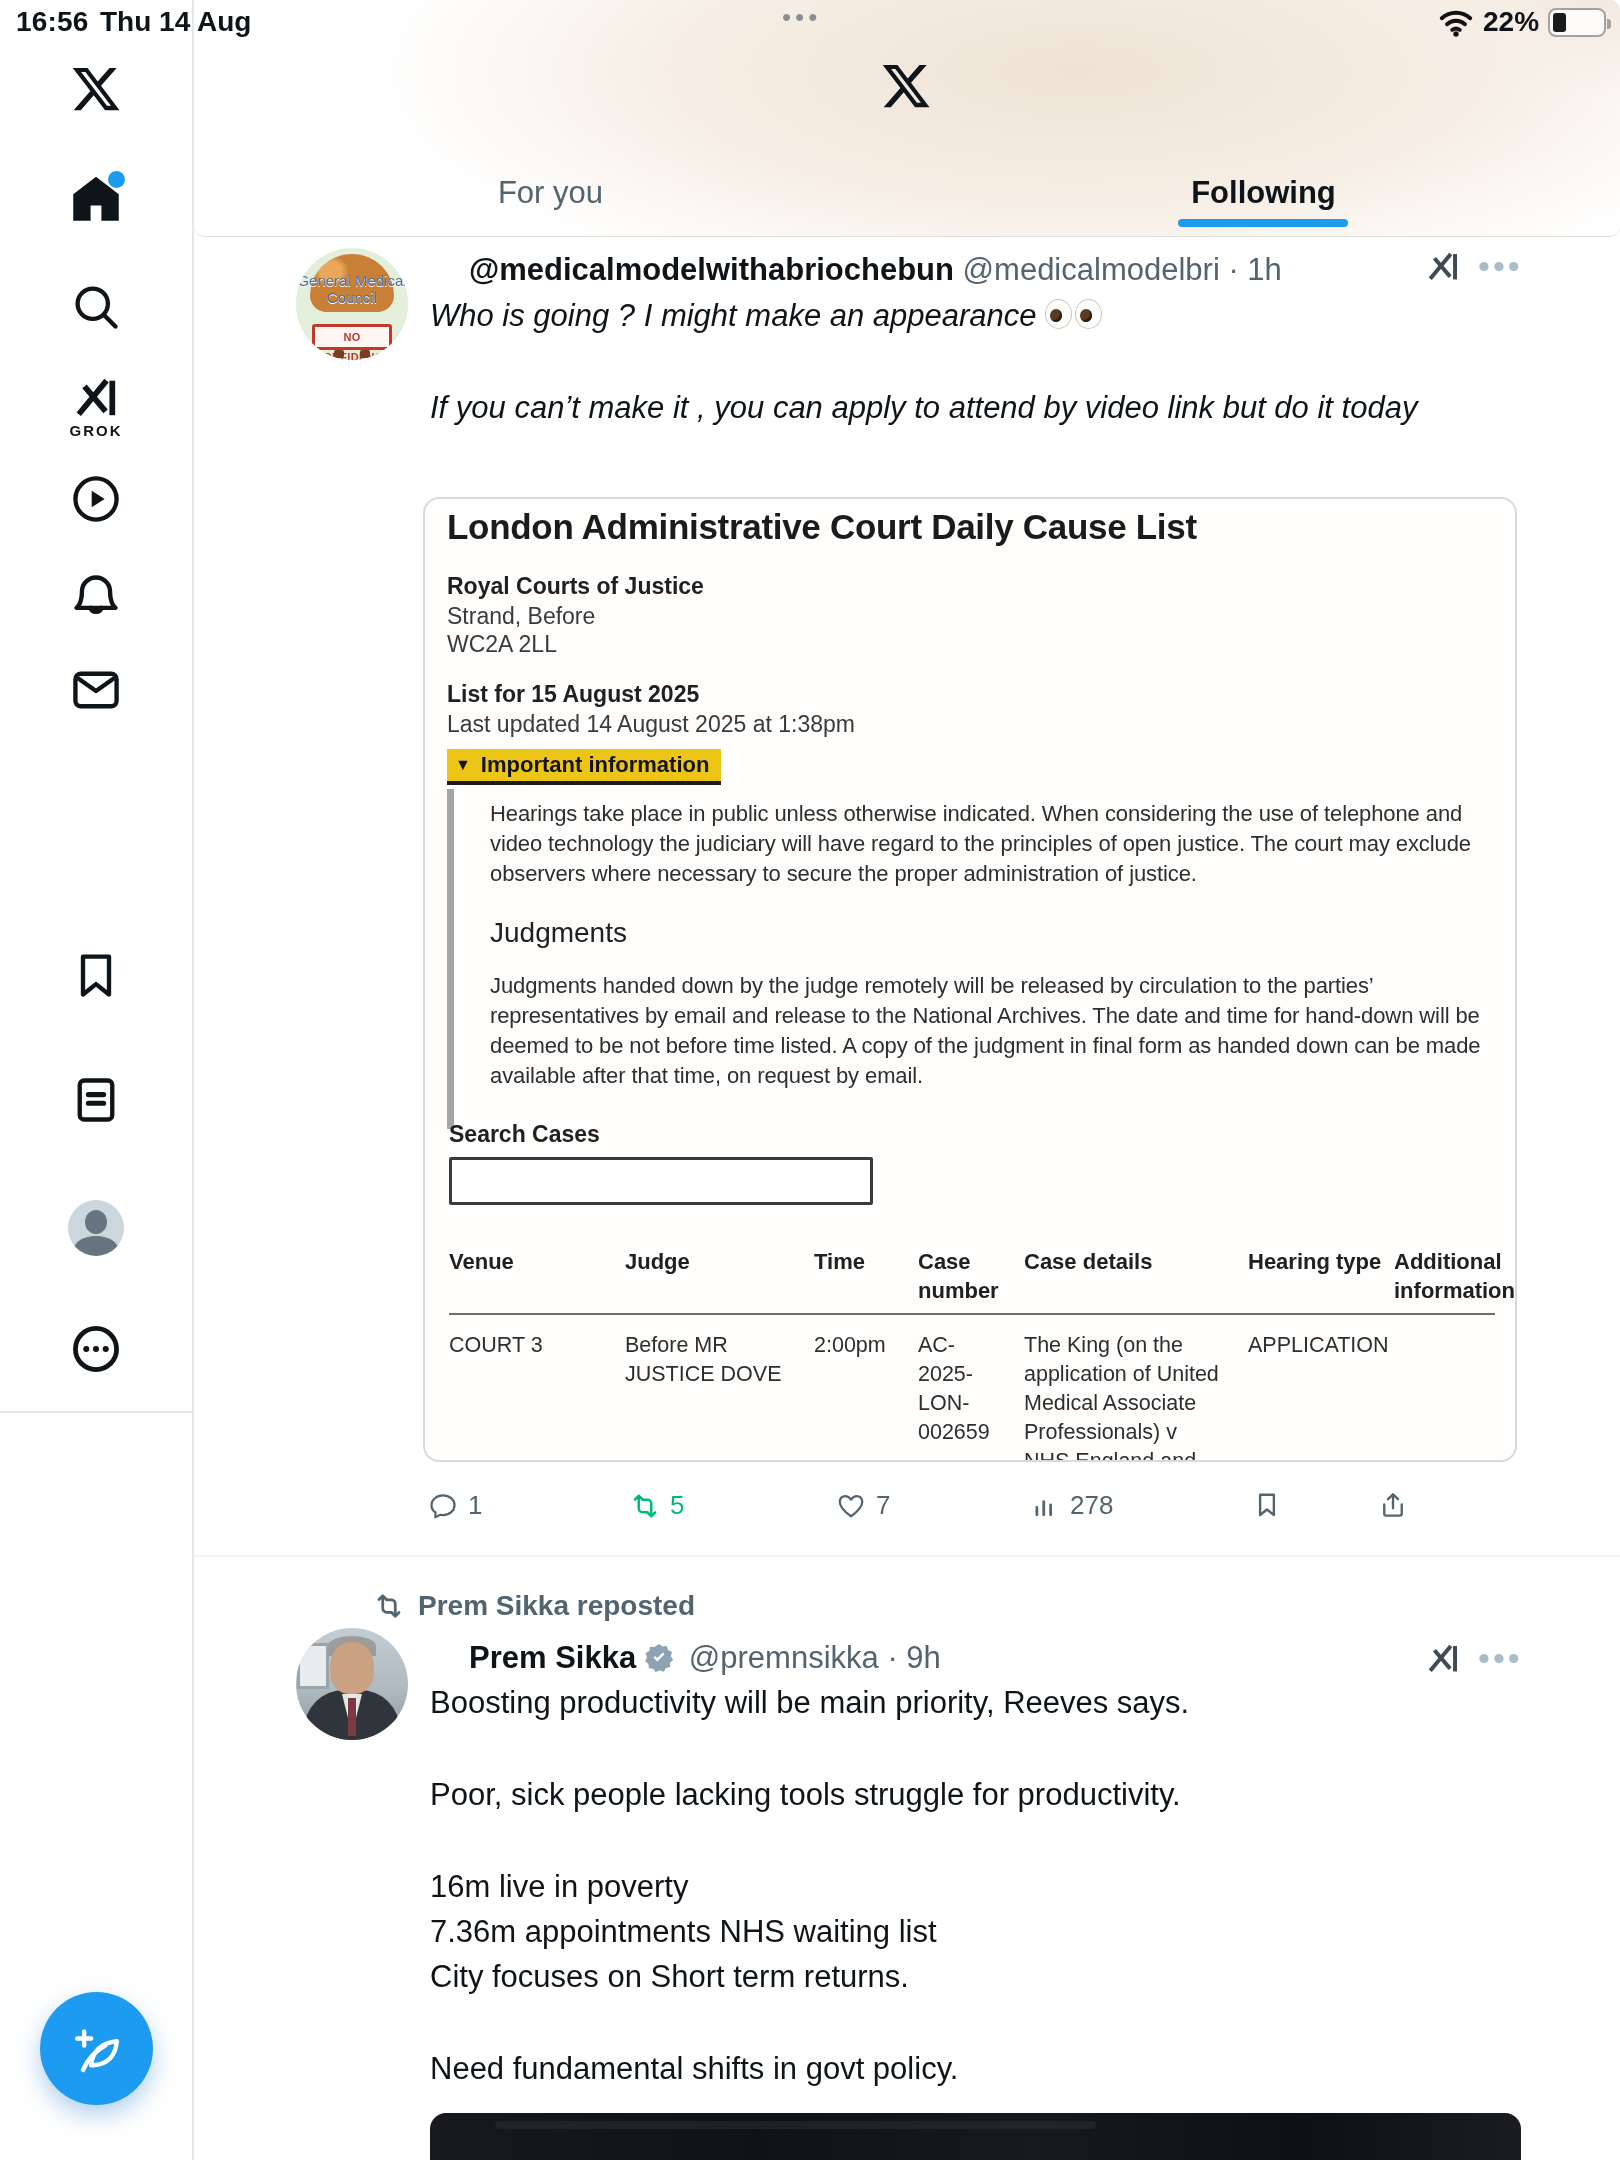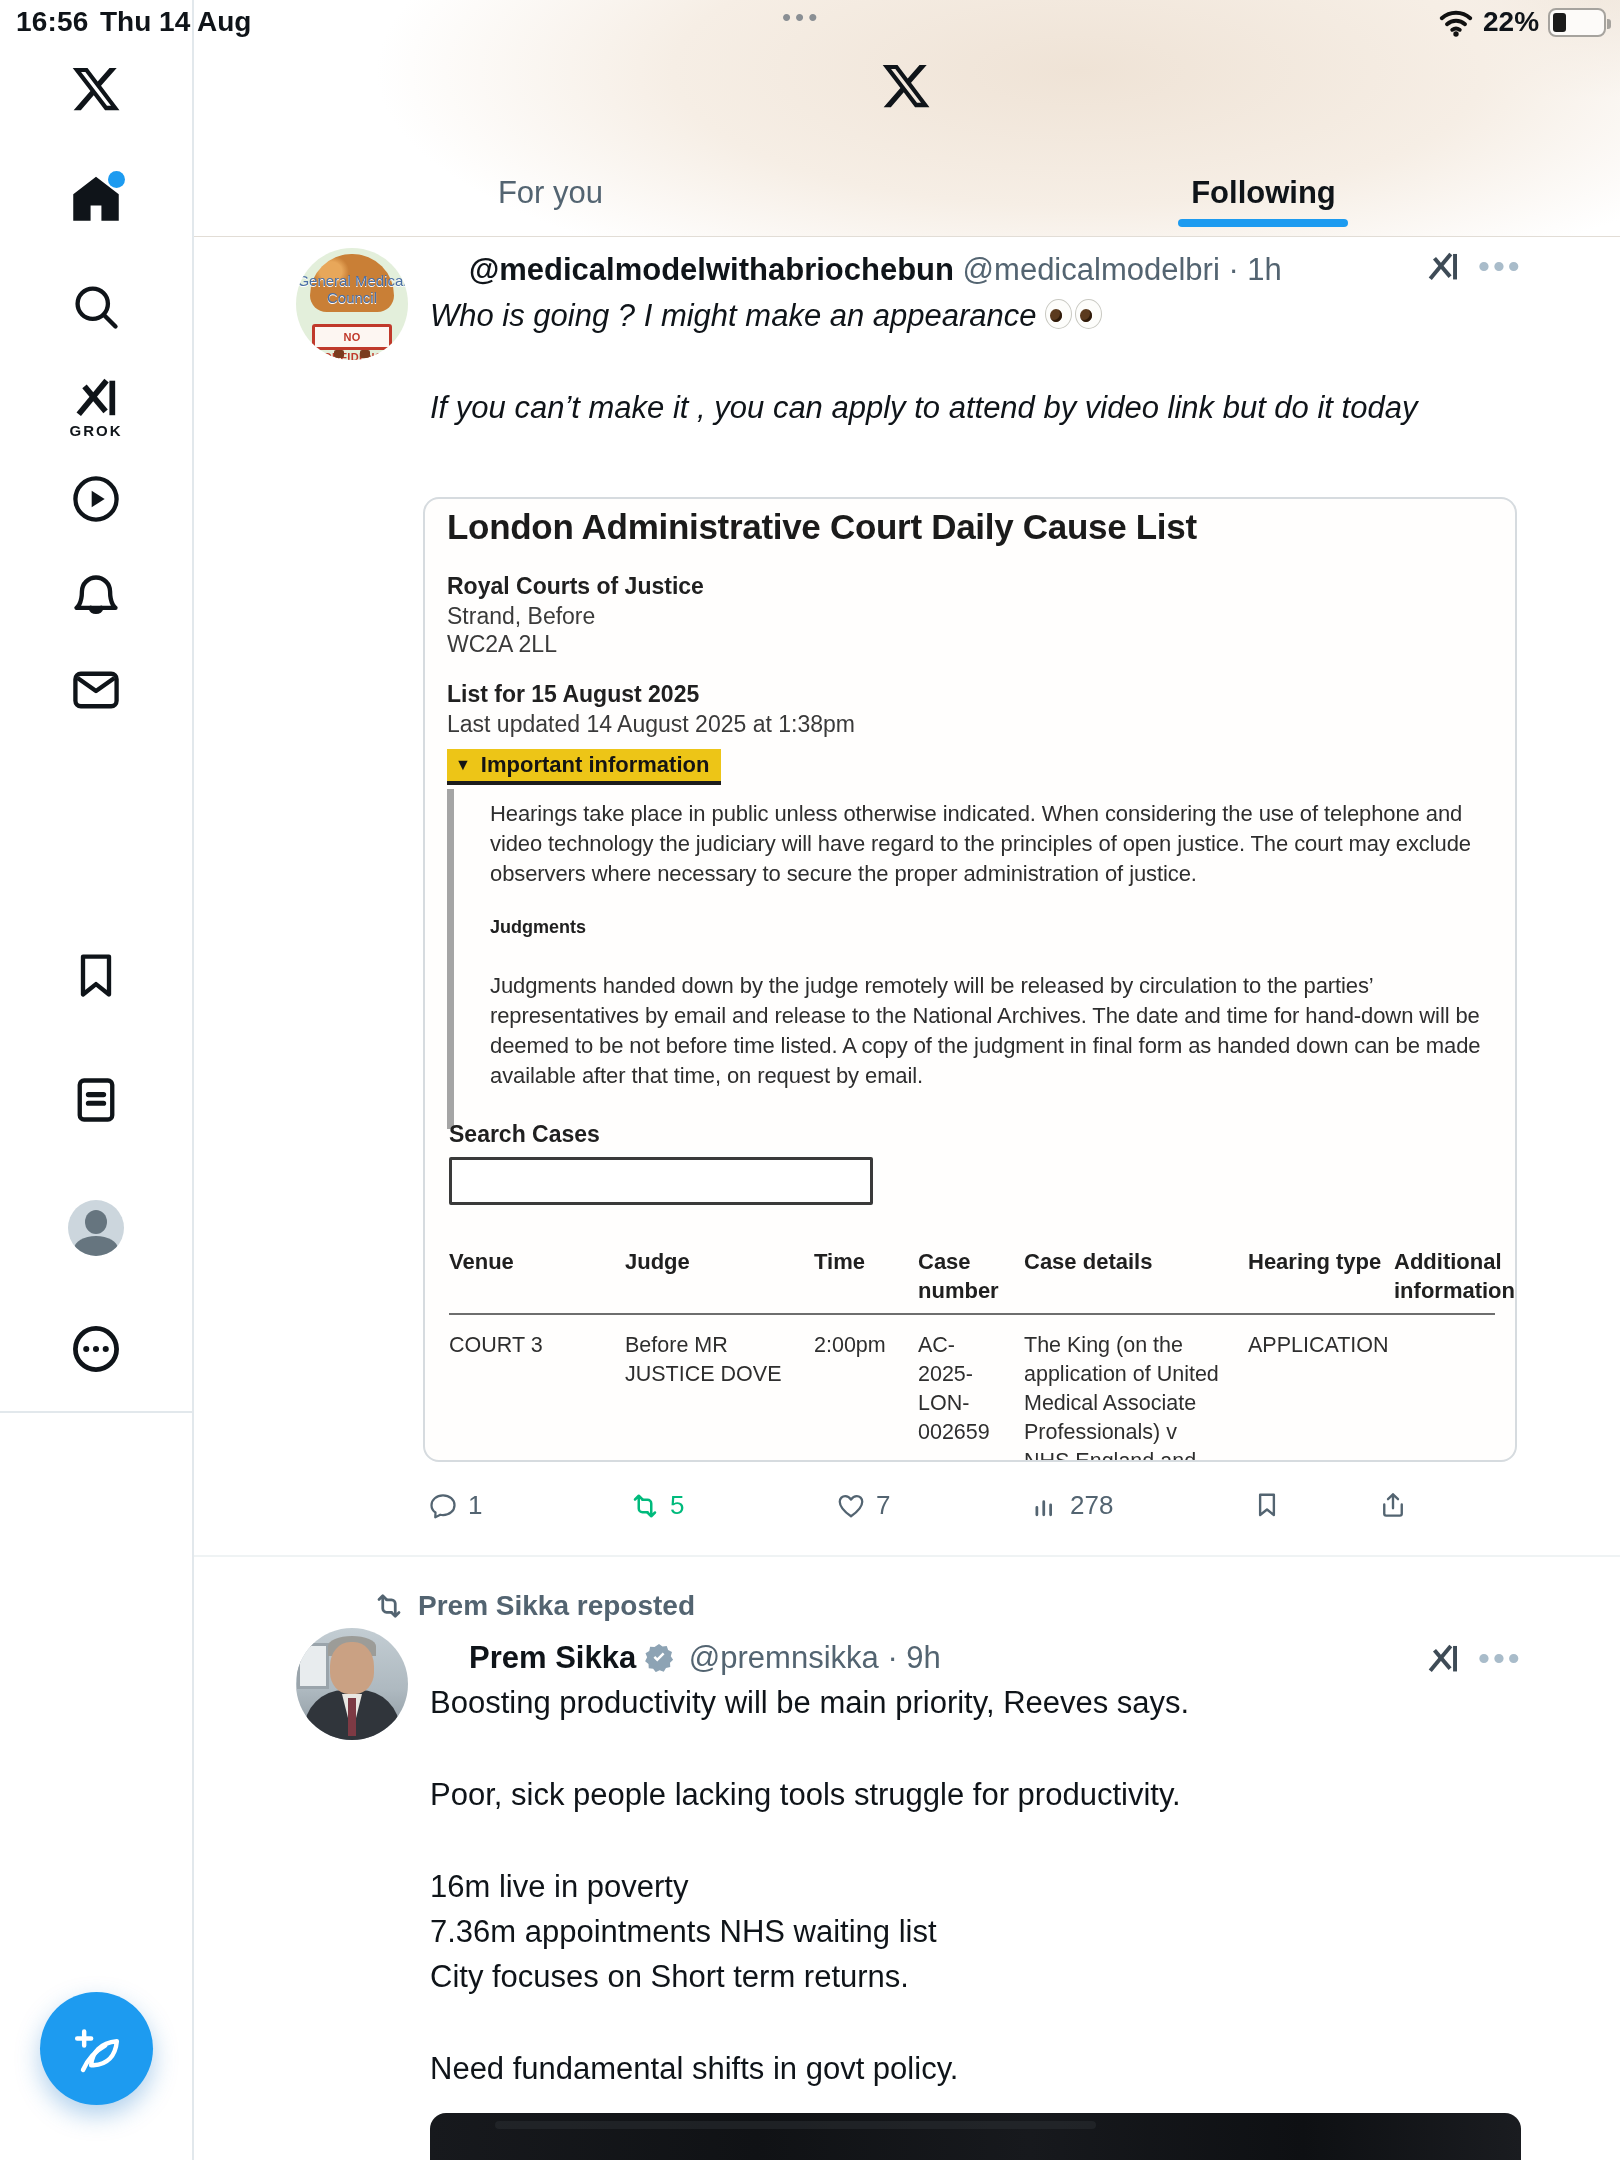--- a/index.html
+++ b/index.html
@@ -28,21 +28,21 @@
   .grok-label { font-size:15px; font-weight:700; letter-spacing:2px; margin-top:-2px; }
   .home-dot { position:absolute; left:40px; top:0px; width:17px; height:17px; border-radius:50%; background:#1d9bf0; }
   .avatar-ic { width:56px; height:56px; border-radius:50%; background:#ccd6dd; position:relative; overflow:hidden; }
   .avatar-ic .head { position:absolute; left:17px; top:10px; width:22px; height:24px; border-radius:50%; background:#66757f; }
   .avatar-ic .body { position:absolute; left:6px; top:36px; width:44px; height:26px; border-radius:50% 50% 0 0; background:#66757f; }
 
   
   .topbar { left:194px; top:0; width:1426px; height:237px;
     background: radial-gradient(900px 300px at 62% 30%, #efe3d6 0%, #f6eee5 45%, rgba(255,255,255,0) 78%),
                 radial-gradient(400px 140px at 98% 0%, #eee4d9 0%, rgba(255,255,255,0) 70%), #fff;
-    border-bottom:1px solid #e2ddd6; z-index:10;}
+    border-bottom:1px solid #e2ddd6; z-index:10;border-radius:10px;}
   .topbar .xlogo { position:absolute; left:686px; top:60px; width:52px; height:52px; }
   .tabs { position:absolute; left:0; top:168px; width:1426px; height:50px; display:flex; }
   .tab { flex:1; text-align:center; font-size:31px; line-height:50px; color:#536471; }
   .tab.active { color:#0f1419; font-weight:700; }
   .tab-underline { position:absolute; left:984px; top:219px; width:170px; height:8px; border-radius:4px; background:#1d9bf0; }
 
   
   .avatar1 { left:296px; top:248px; width:112px; height:112px; border-radius:50%; background:#e3efdb; overflow:hidden; z-index:3;}
   .avatar1 .bun { position:absolute; left:14px; top:6px; width:84px; height:58px; border-radius:45px 45px 18px 18px;
      background: radial-gradient(18px 16px at 25% 30%, #e8a75a 60%, #c97f36 100%),
@@ -72,21 +72,21 @@
 
   
   .card { left:423px; top:497px; width:1094px; height:965px; background:#fffefd; border:2px solid #d6dbdf; border-radius:16px; overflow:hidden; z-index:2;}
   .card .ttl { position:absolute; left:22px; top:8px; font-size:35px; font-weight:700; color:#1b1b1b; letter-spacing:-.3px;}
   .card .b23 { position:absolute; left:22px; font-size:23px; font-weight:700; color:#202020; }
   .card .r23 { position:absolute; left:22px; font-size:23px; color:#3a3a3a; }
   .yellow-band { position:absolute; left:22px; top:250px; display:inline-block; background:#edc517; border-bottom:4px solid #1c1c1c; padding:3px 12px 3px 8px; font-size:22px; font-weight:700; color:#141414;}
   .yellow-band .tri { display:inline-block; margin-right:10px; font-size:16px; vertical-align:2px;}
   .info-block { position:absolute; left:22px; top:290px; width:1030px; border-left:7px solid #a5a5a5; padding-left:36px; }
   .info-block .p { font-size:22px; line-height:30px; color:#2e2e2e; letter-spacing:-.1px; }
-  .info-block .h { font-size:18px; font-weight:700; color:#202020; }
+  .info-block .h { font-size:28px; font-weight:400; color:#202020; }
   .ib-p1 { position:absolute; top:10px; width:1000px;}
   .ib-h  { position:absolute; top:128px;}
   .ib-p2 { position:absolute; top:182px; width:1000px;}
   .search-label { position:absolute; left:24px; top:622px; font-size:23px; font-weight:700; color:#202020;}
   .search-box { position:absolute; left:24px; top:658px; width:424px; height:48px; border:3px solid #3a3a3a; background:#fff; border-radius:2px;}
   .tgrid { position:absolute; left:24px; width:1046px; display:grid; grid-template-columns:176px 189px 104px 106px 224px 146px auto; }
   .tgrid-h { top:748px; }
   .tgrid-b { top:832px; }
   .tgrid .th { font-size:22px; font-weight:700; color:#202020; line-height:29px; padding-right:22px;}
   .tgrid .td { font-size:21.5px; color:#2e2e2e; line-height:29px; padding-right:22px; overflow-wrap:break-word;}

